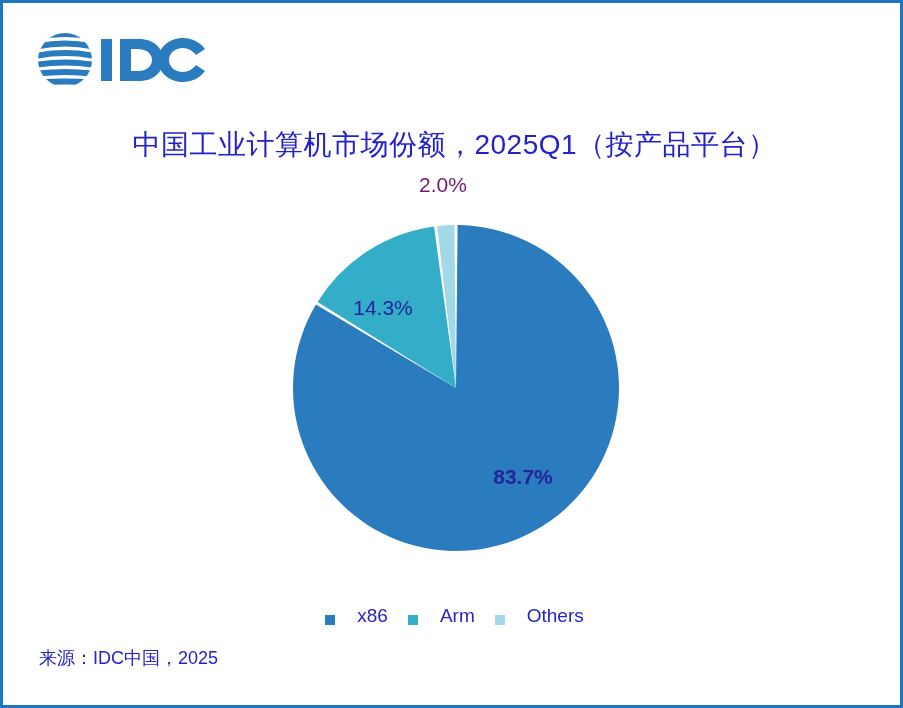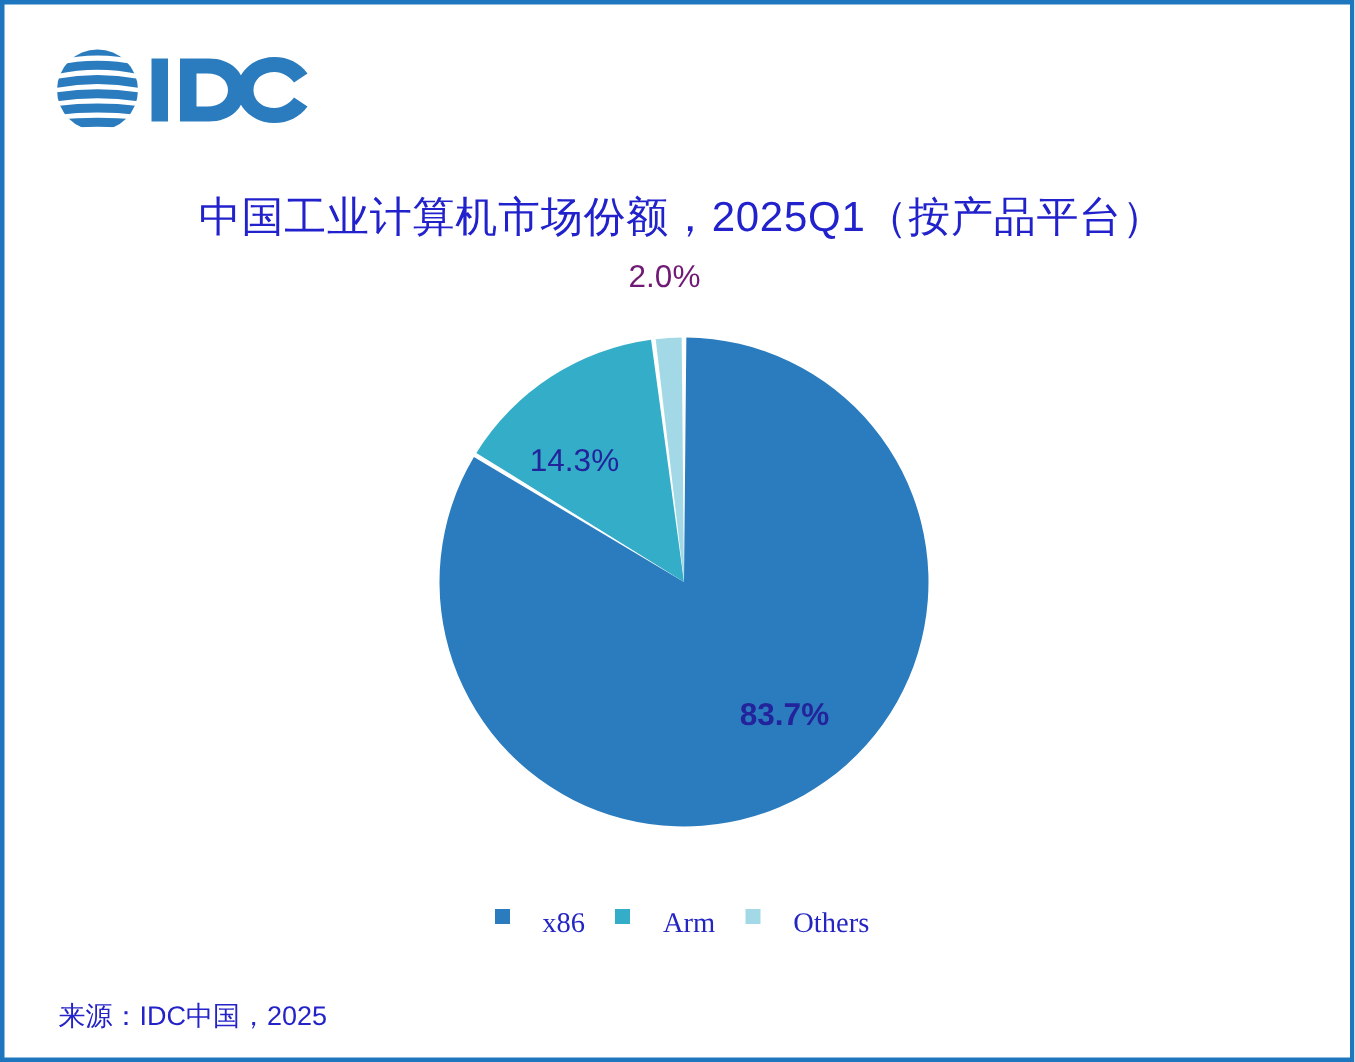--- a/index.html
+++ b/index.html
@@ -70,40 +70,39 @@
     left: 0;
     top: 603px;
     width: 903px;
     display: flex;
     justify-content: center;
     align-items: center;
     gap: 20px;
   }
   .legend-item {
     display: flex;
-    align-items: flex-start;
+    align-items: flex-end;
     gap: 22px;
-    font-family: Liberation Serif, serif;
   }
   .legend-swatch {
     width: 10px;
     height: 10px;
     display: inline-block;
   }
   .legend-label {
     font-size: 19px;
     color: #2525C4;
     line-height: 1;
   }
 
   
   #source-note {
     position: absolute;
     left: 36px;
-    top: 662px;
+    top: 643px;
     font-size: 18px;
     color: #2323C8;
     white-space: nowrap;
   }
 </style>
 </head>
 <body>
 
 <div id="slide" style="border-color: rgb(30, 118, 190); background: rgb(255, 255, 255);">
 

